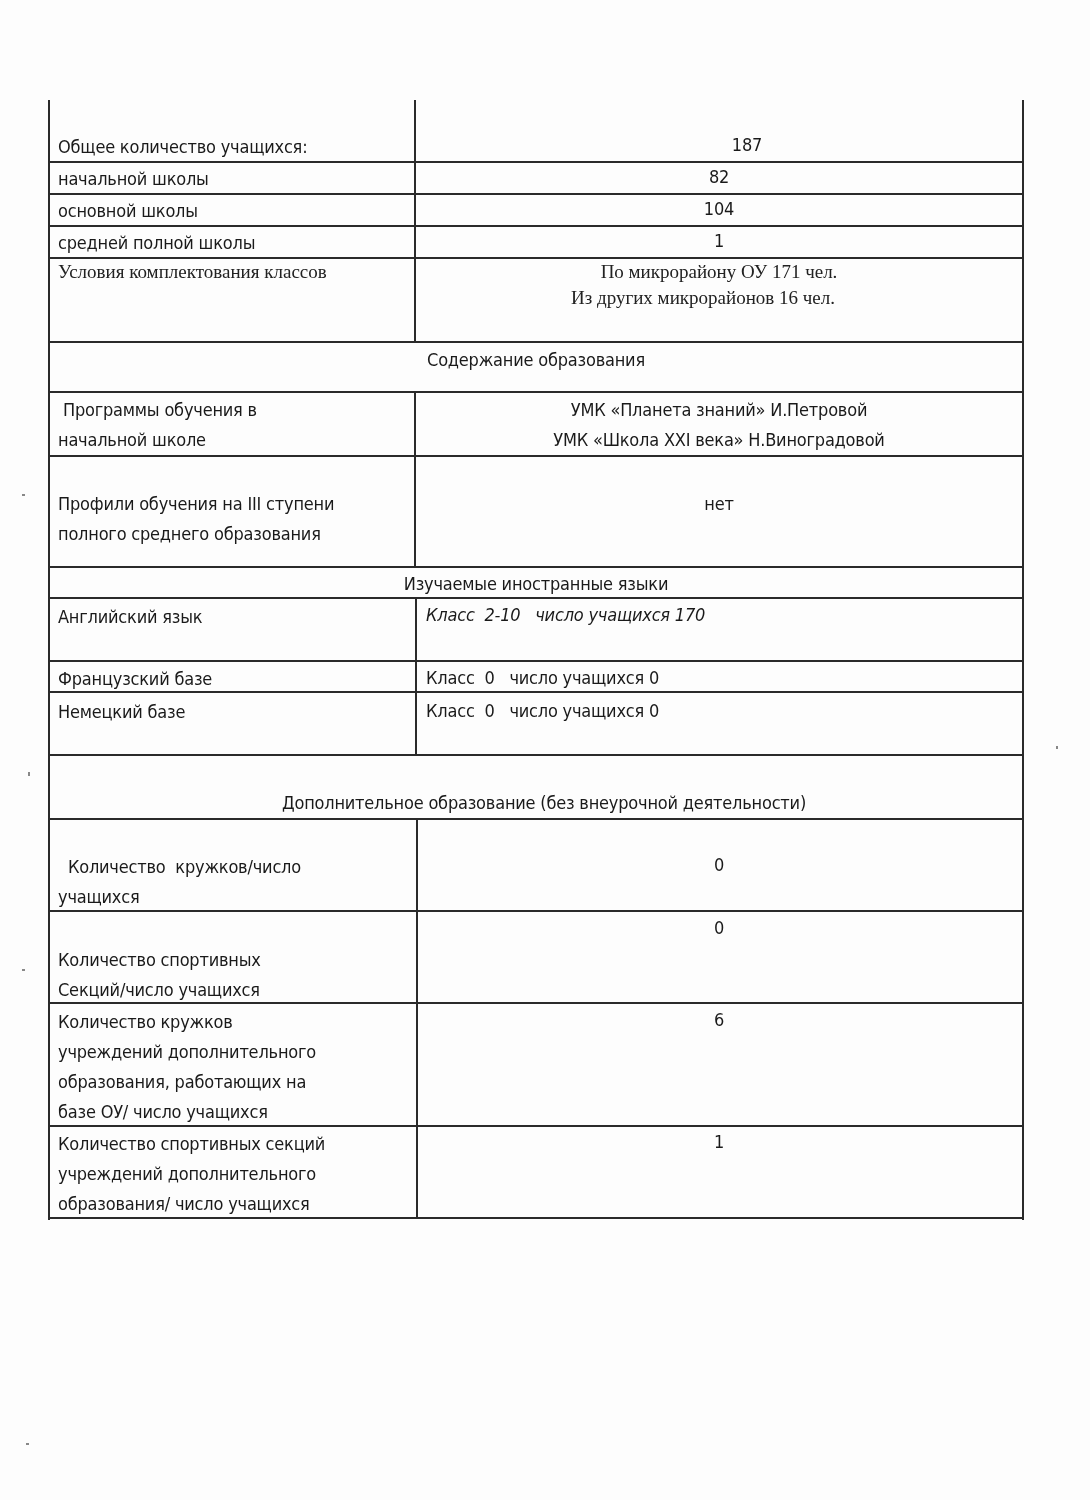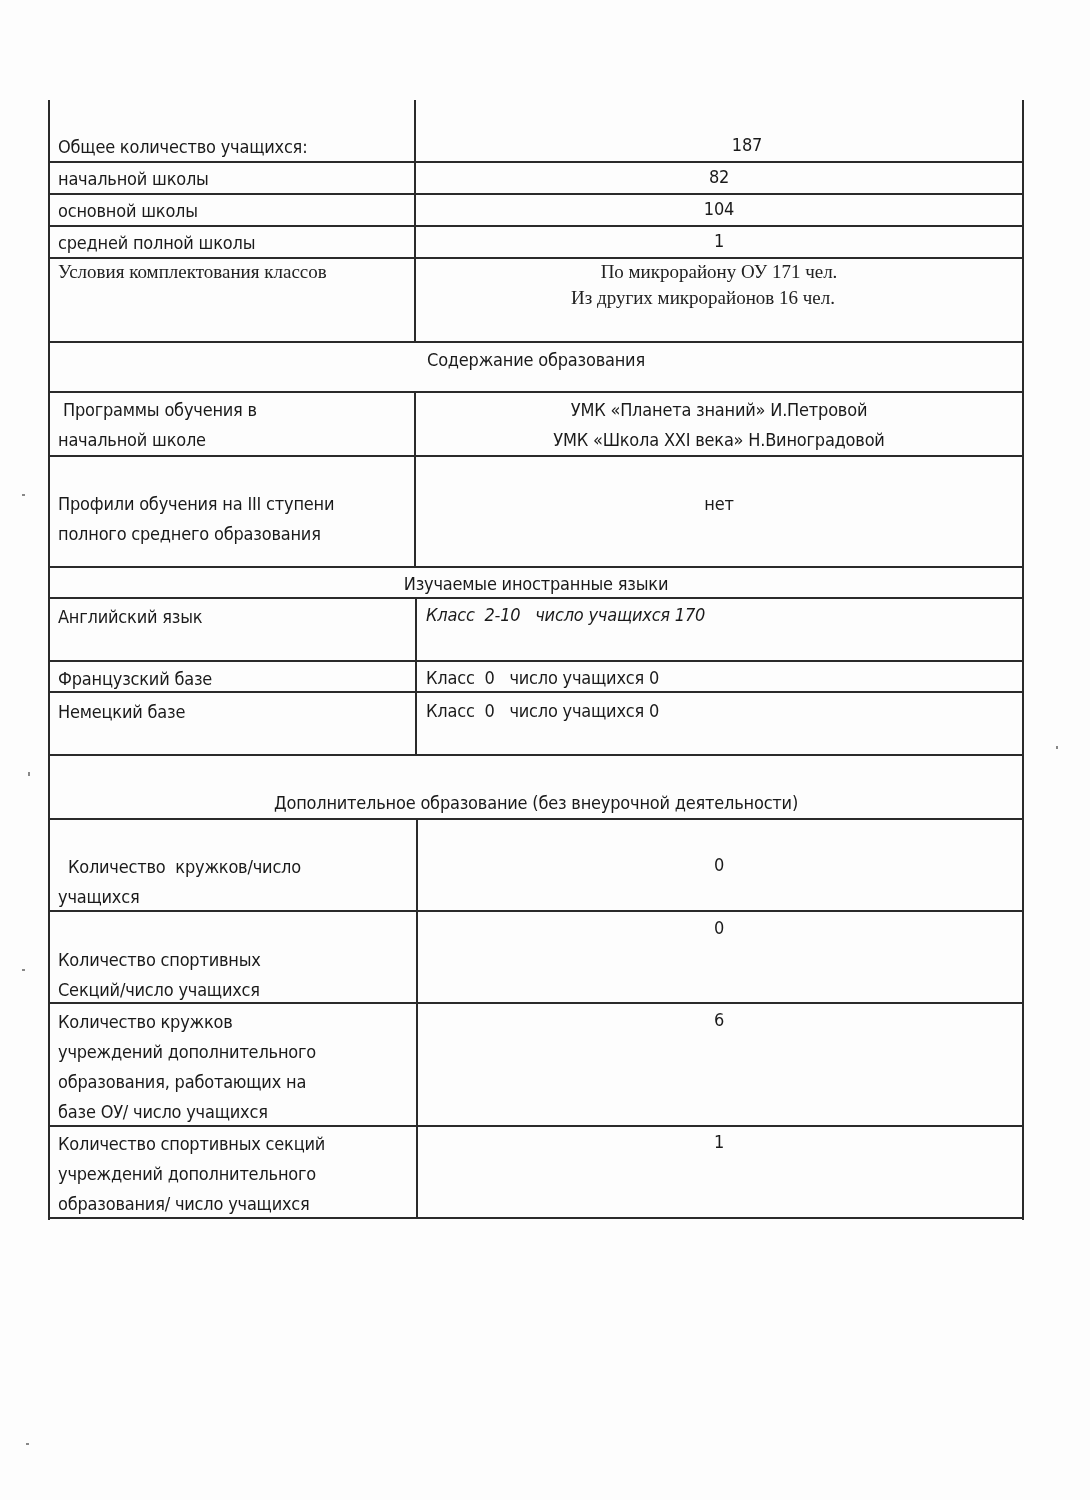--- a/index.html
+++ b/index.html
@@ -74,21 +74,21 @@
 
   <div class="cell sans" style="left:58px; top:602px;">Английский язык</div>
   <div class="cell sans" style="left:426px; top:600px; white-space:pre;font-style:italic;">Класс  2-10   число учащихся 170</div>
 
   <div class="cell sans" style="left:58px; top:664px;">Французский базе</div>
   <div class="cell sans" style="left:426px; top:663px; white-space:pre;">Класс  0   число учащихся 0</div>
 
   <div class="cell sans" style="left:58px; top:697px;">Немецкий базе</div>
   <div class="cell sans" style="left:426px; top:696px; white-space:pre;">Класс  0   число учащихся 0</div>
 
-  <div class="cell sans center" style="left:50px; top:788px; width:972px;">Дополнительное образование (без внеурочной деятельности)</div>
+  <div class="cell sans center" style="left:50px; top:788px; width:972px;padding-left:8px;">Дополнительное образование (без внеурочной деятельности)</div>
 
   <div class="cell sans" style="left:58px; top:852px; white-space:pre;">  Количество  кружков/число</div>
   <div class="cell sans" style="left:58px; top:882px;">учащихся</div>
   <div class="cell sans center" style="left:416px; top:850px; width:606px;">0</div>
 
   <div class="cell sans center" style="left:416px; top:913px; width:606px;">0</div>
   <div class="cell sans" style="left:58px; top:945px;">Количество спортивных</div>
   <div class="cell sans" style="left:58px; top:975px;">Секций/число учащихся</div>
 
   <div class="cell sans" style="left:58px; top:1007px;">Количество кружков</div>

